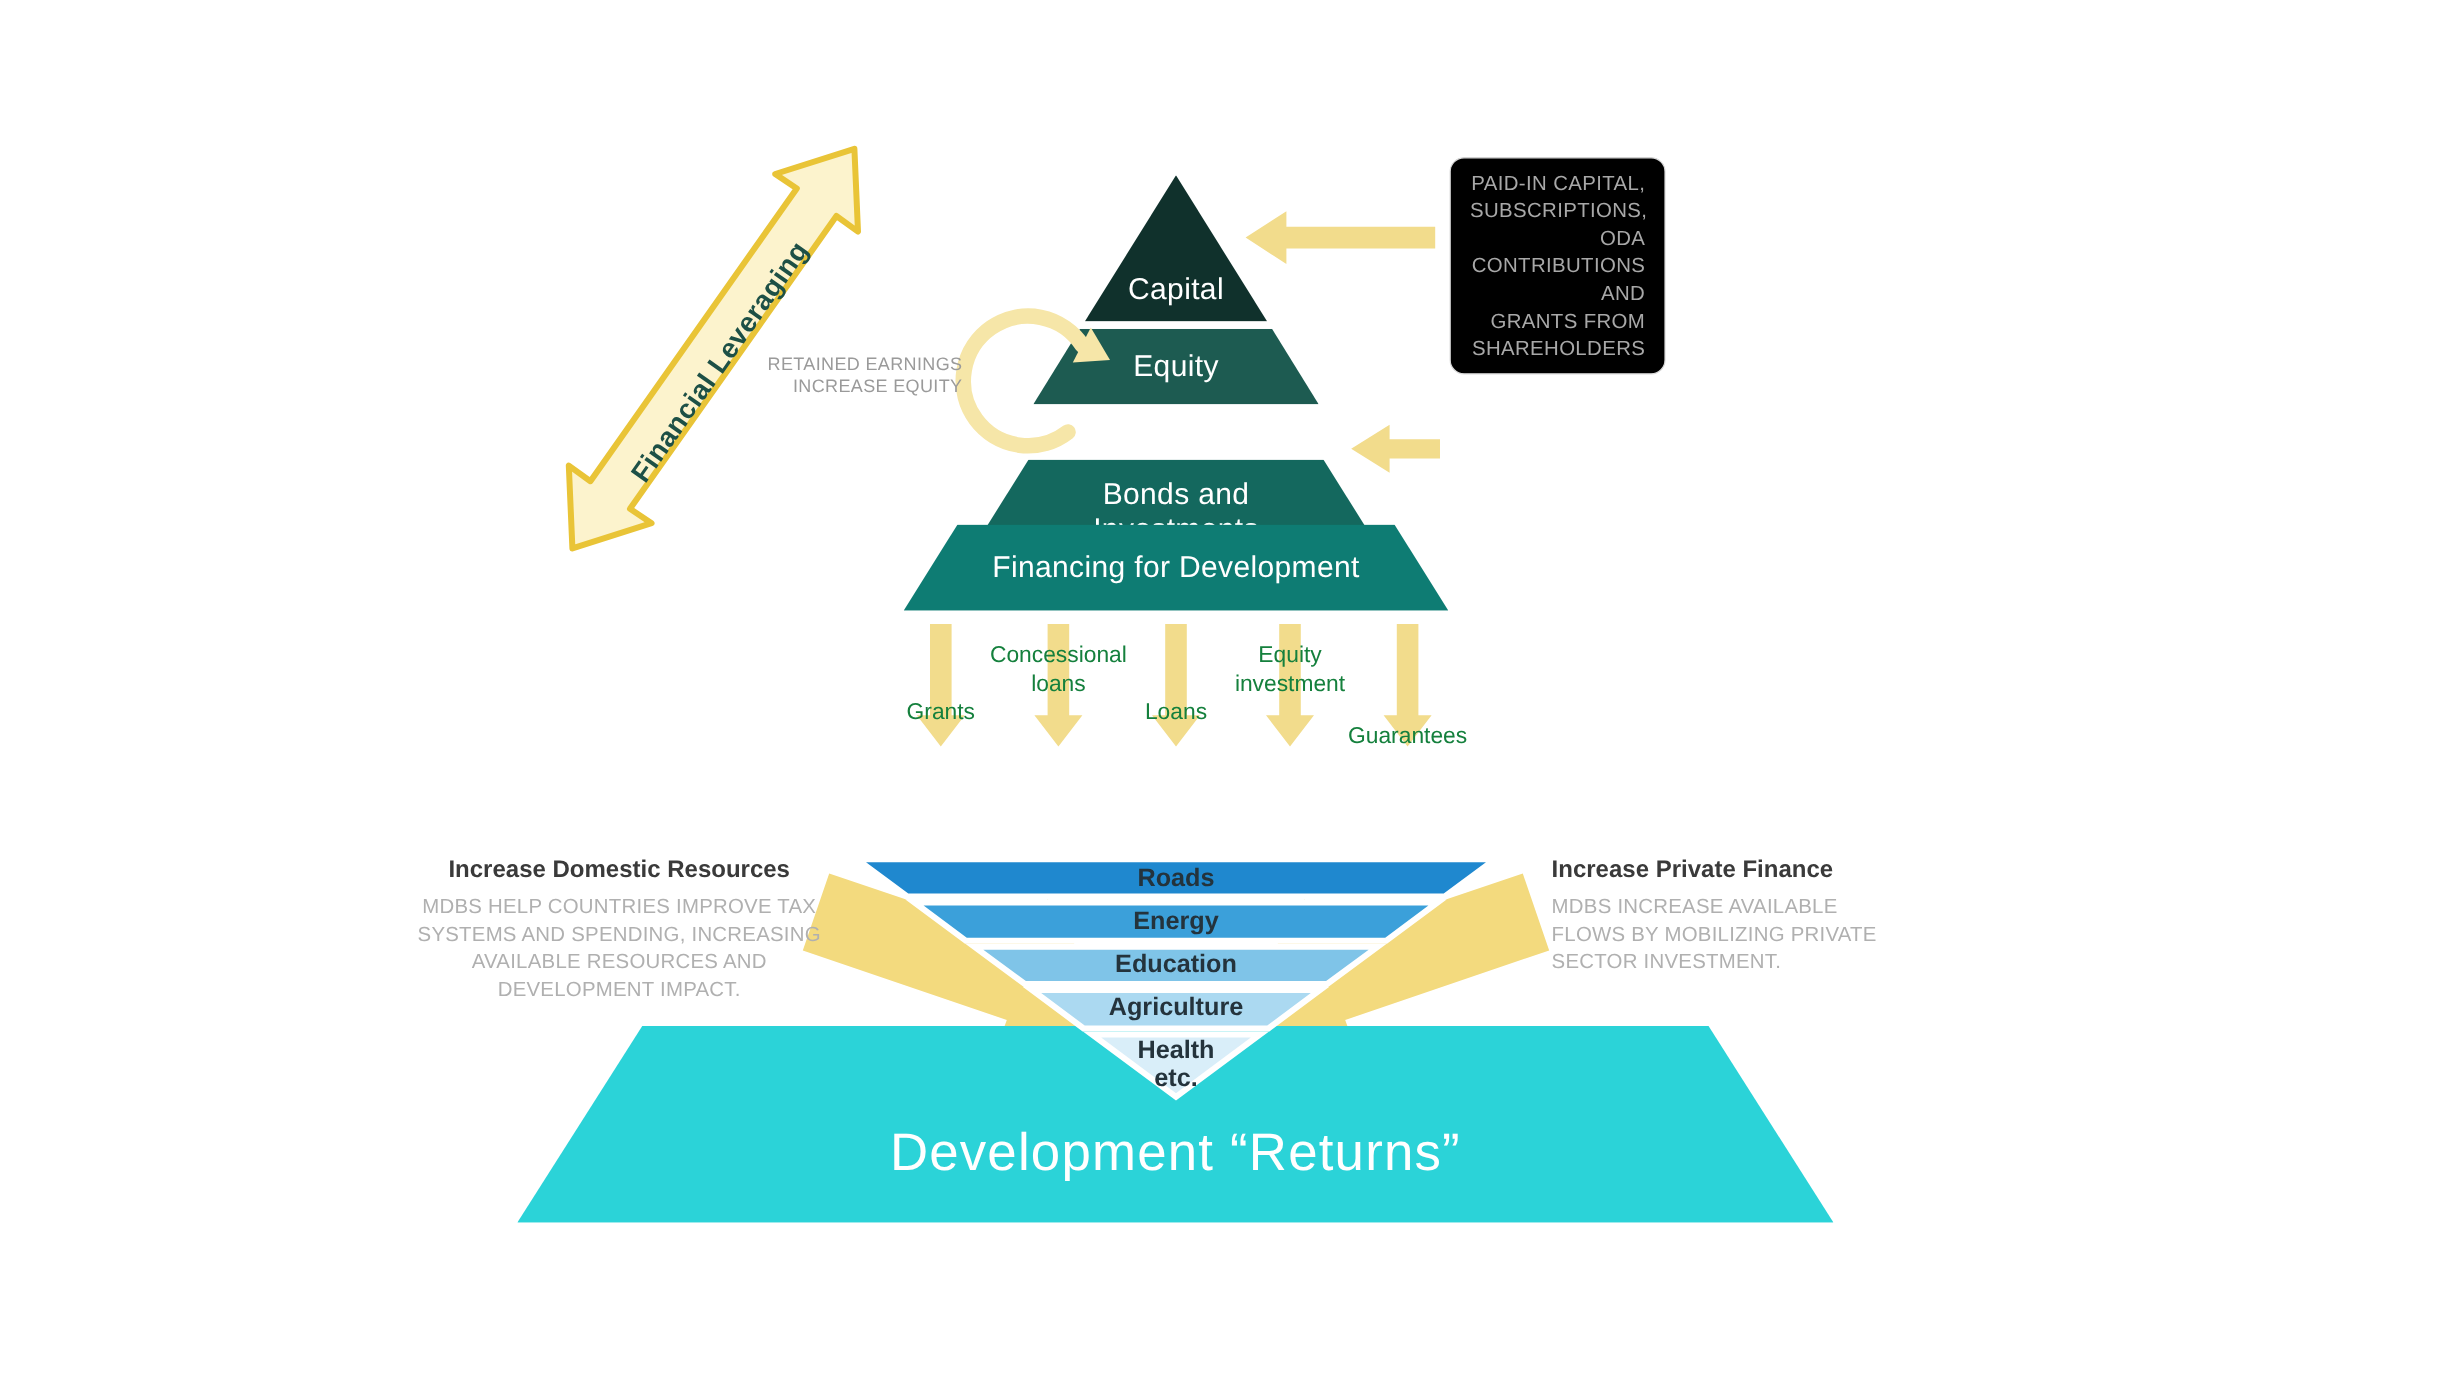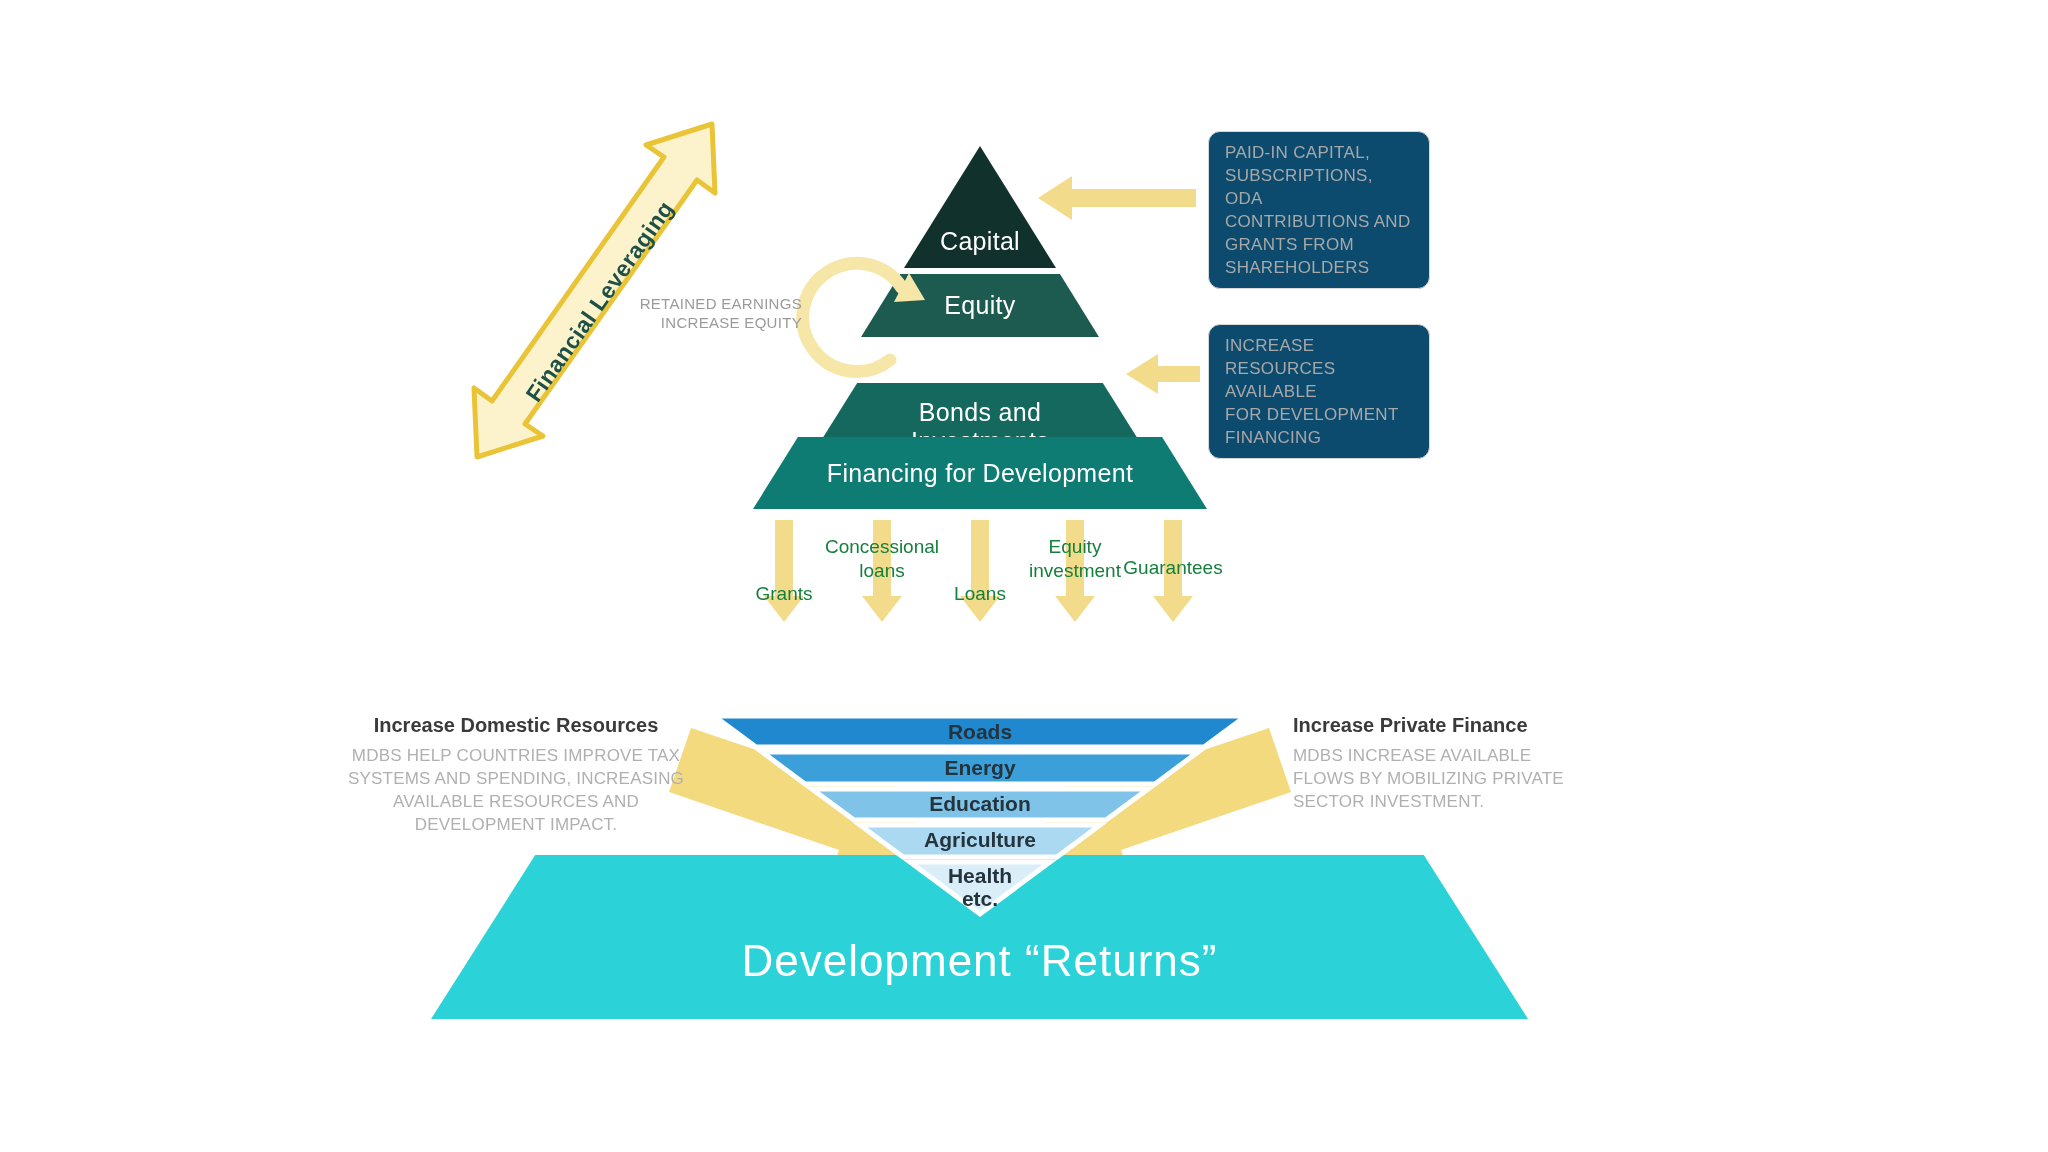--- a/index.html
+++ b/index.html
@@ -12,23 +12,23 @@
   .flabel{position:absolute;left:830px;width:300px;text-align:center;font-size:21px;
           font-weight:600;color:#24333c;white-space:pre-line;line-height:23px;}
   .flow-label{position:absolute;text-align:center;font-size:19px;font-weight:400;
               color:#15803d;line-height:24px;white-space:pre-line;}
   .leverage-text{position:absolute;left:466px;top:288px;width:268px;text-align:center;
                  transform:rotate(-55deg);font-size:23px;font-weight:700;color:#1d5046;
                  letter-spacing:.5px;}
   .retained{position:absolute;left:606px;top:294px;width:196px;text-align:right;
             font-size:15px;color:#9a9a9a;line-height:19px;white-space:pre-line;
             letter-spacing:.3px;}
-  .callout{position:absolute;left:1208px;width:222px;background:#0c4a6e;
+  .callout{position:absolute;left:1208px;width:180px;background:#000000;
            border:1px solid #d8d8d8;border-radius:12px;box-sizing:border-box;
-           padding:9px 16px;font-size:17px;line-height:23px;
+           padding:9px 16px;text-align:right;font-size:17px;line-height:23px;
            color:#a8a8a8;white-space:pre-line;letter-spacing:.3px;}
   .note{position:absolute;}
   .note-heading{font-size:20px;font-weight:700;color:#3a3a3a;margin-bottom:7px;}
   .note-body{font-size:17px;color:#b0b0b0;line-height:23px;white-space:pre-line;
              letter-spacing:.2px;}
 </style>
 </head>
 <body>
 
 <div class="canvas">
@@ -92,32 +92,28 @@
   <div class="leverage-text">Financial Leveraging</div>
 
   <div class="retained">RETAINED EARNINGS
 INCREASE EQUITY</div>
 
   <div class="callout" style="top:131px;">PAID-IN CAPITAL,
 SUBSCRIPTIONS, ODA
 CONTRIBUTIONS AND
 GRANTS FROM
 SHAREHOLDERS</div>
-  <div class="callout" style="top:324px;">INCREASE RESOURCES
-AVAILABLE
-FOR DEVELOPMENT
-FINANCING</div>
 
   <div class="flow-label" style="left:724px;top:582px;width:120px;">Grants</div>
   <div class="flow-label" style="left:812px;top:535px;width:140px;">Concessional
 loans</div>
   <div class="flow-label" style="left:920px;top:582px;width:120px;">Loans</div>
   <div class="flow-label" style="left:1005px;top:535px;width:140px;">Equity
 investment</div>
-  <div class="flow-label" style="left:1113px;top:556px;width:120px;">Guarantees</div>
+  <div class="flow-label" style="left:1113px;top:602px;width:120px;">Guarantees</div>
 
   <div class="note" style="left:336px;top:714px;width:360px;text-align:center;">
     <div class="note-heading">Increase Domestic Resources</div>
     <div class="note-body">MDBS HELP COUNTRIES IMPROVE TAX
 SYSTEMS AND SPENDING, INCREASING
 AVAILABLE RESOURCES AND
 DEVELOPMENT IMPACT.</div>
   </div>
   <div class="note" style="left:1293px;top:714px;width:330px;text-align:left;">
     <div class="note-heading">Increase Private Finance</div>

